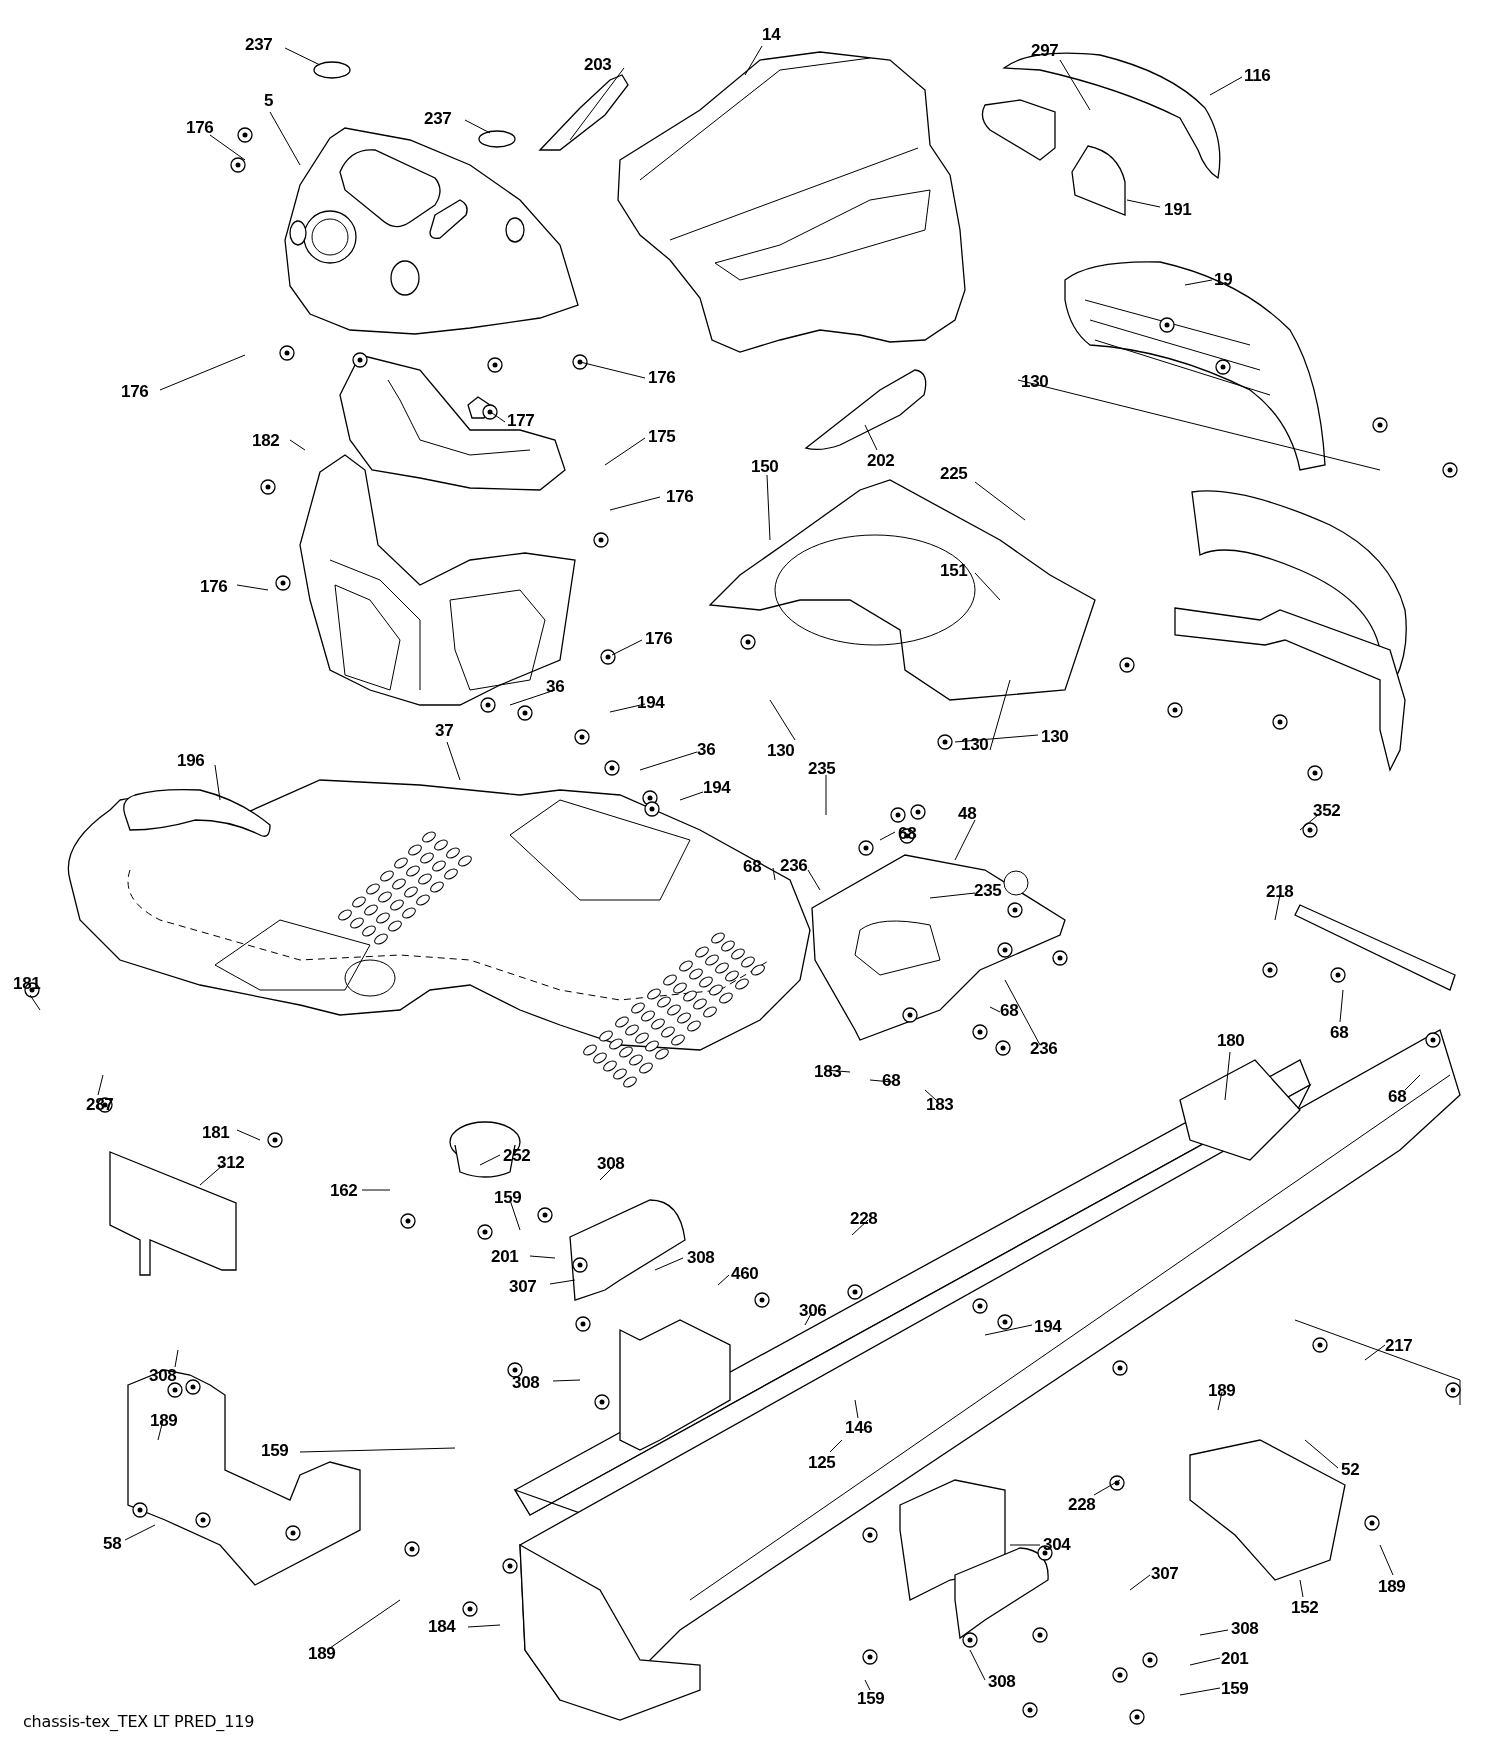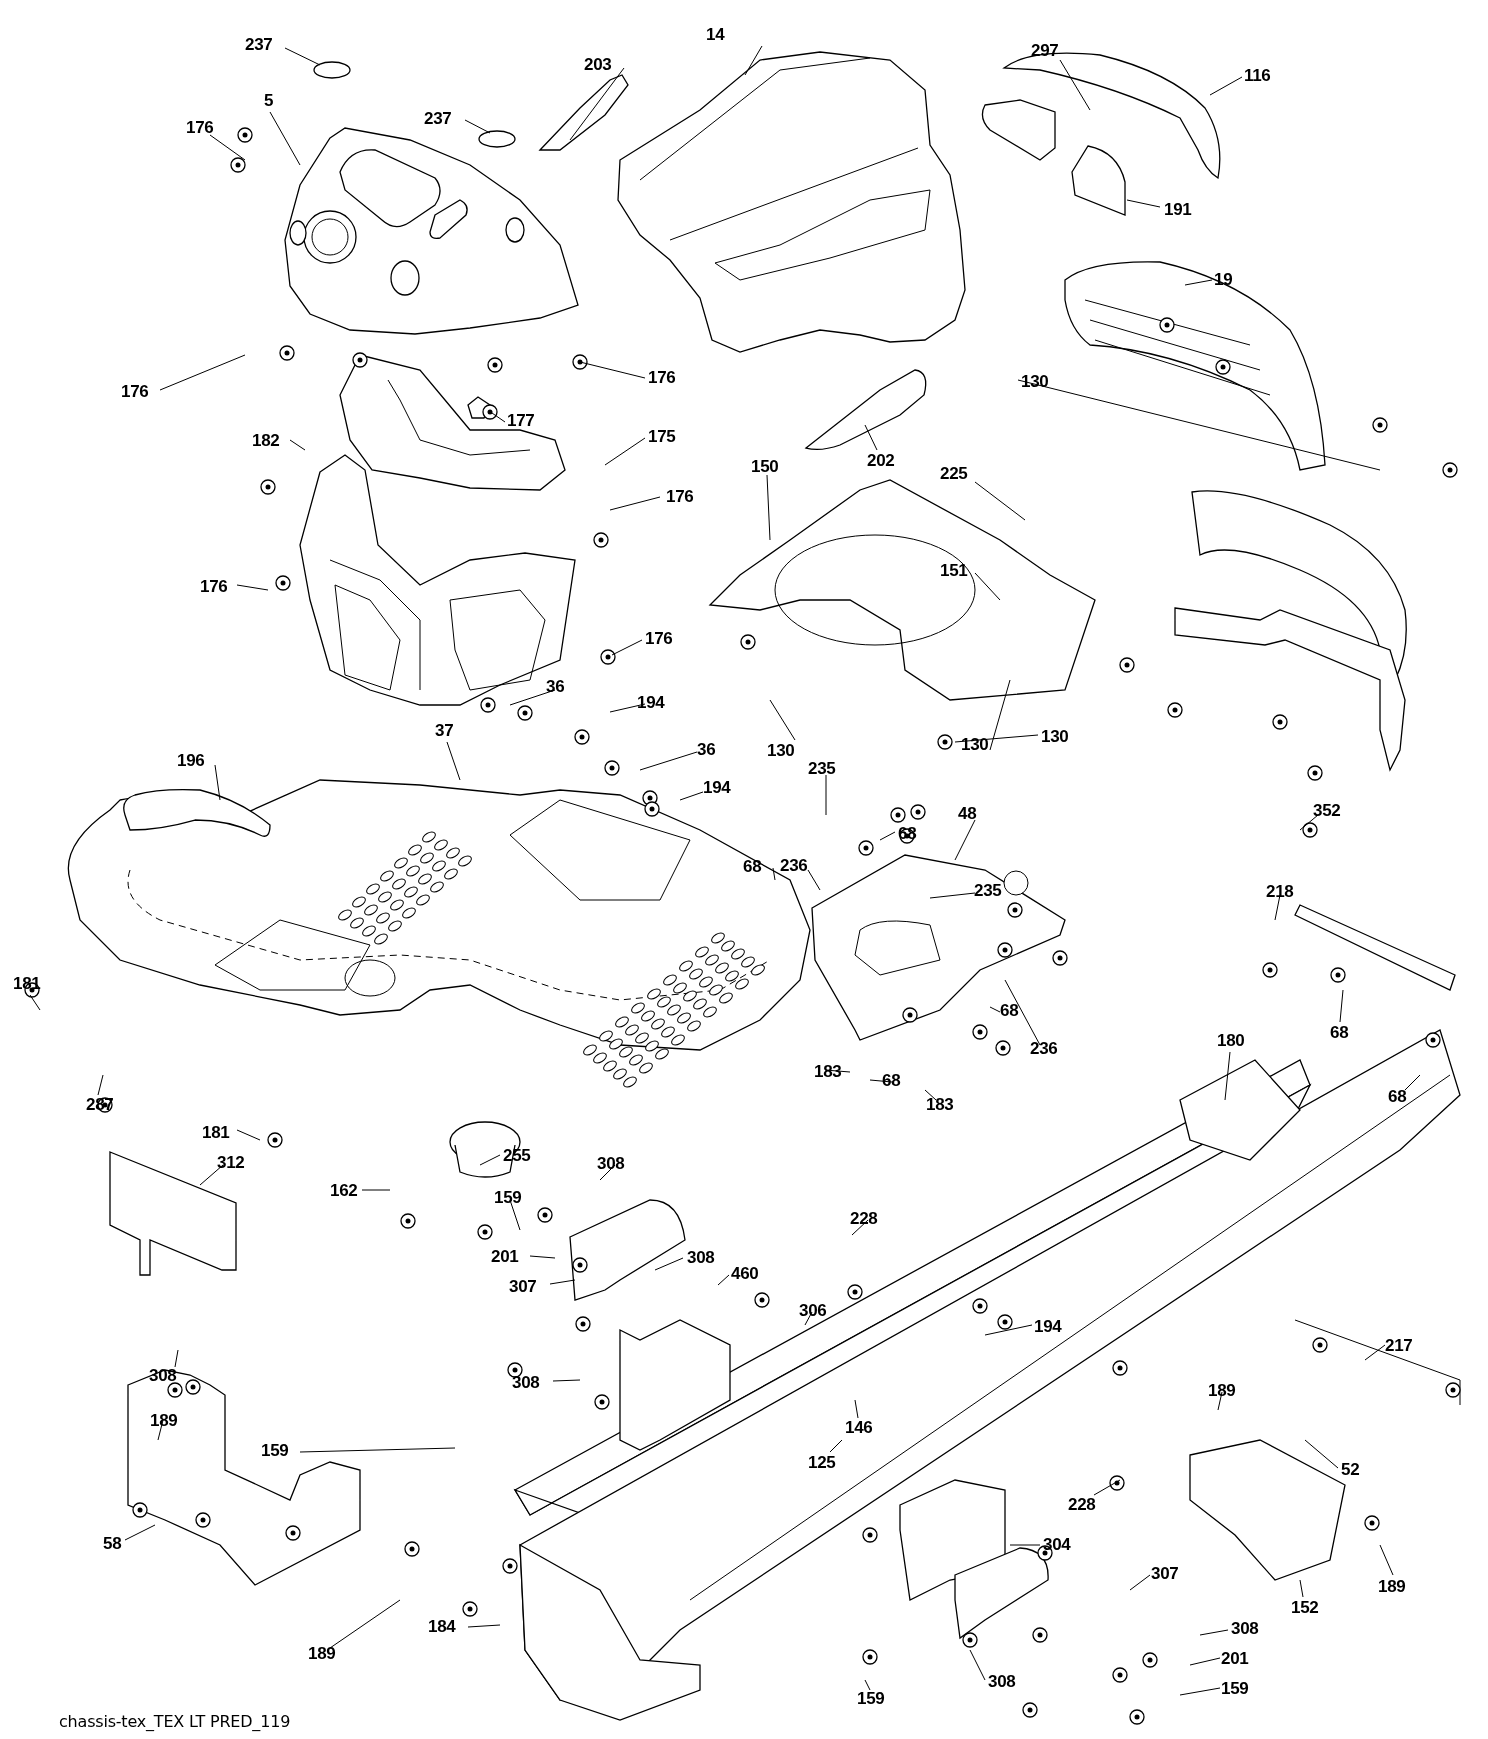--- a/index.html
+++ b/index.html
@@ -3,21 +3,21 @@
 <meta charset="utf-8">
 <style>
   html, body { margin: 0; padding: 0; background: #ffffff; }
   body { width: 1488px; height: 1739px; position: relative; overflow: hidden;
          font-family: "Liberation Sans", sans-serif; color: #000; }
   #diagram { position: absolute; left: 0; top: 0; width: 1488px; height: 1739px; }
   .callout { position: absolute; font-family: "Liberation Sans", sans-serif; font-weight: bold;
              font-size: 17px; letter-spacing: -0.3px; line-height: 1; white-space: nowrap;
              cursor: pointer; }
   .caption { position: absolute; left: 23px; top: 1712px; font-family: "DejaVu Sans", sans-serif;
-             font-size: 16px; letter-spacing: -0.2px; margin-left: 36px; }
+             font-size: 16px; letter-spacing: -0.2px; }
   svg .part { fill: #fff; stroke: #000; stroke-width: 1.3; }
   svg .thin { fill: none; stroke: #000; stroke-width: 1; }
   svg .lead { fill: none; stroke: #000; stroke-width: 1; }
   svg .dash { fill: none; stroke: #000; stroke-width: 1; stroke-dasharray: 7 5; }
   svg .hole { fill: #fff; stroke: #000; stroke-width: 1; }
   svg .dark { fill: #000; }
 </style>
 </head>
 <body>
 
@@ -441,21 +441,21 @@
       <line class="lead" x1="1220" y1="1658" x2="1190" y2="1665"></line>
       <line class="lead" x1="1220" y1="1688" x2="1180" y2="1695"></line>
       <line class="lead" x1="985" y1="1680" x2="970" y2="1650"></line>
       <line class="lead" x1="870" y1="1690" x2="865" y2="1680"></line>
     </g>
 </svg>
 
 <div id="callouts">
   <span class="callout" style="left:245px;top:36px">237</span>
   <span class="callout" style="left:584px;top:56px">203</span>
-  <span class="callout" style="left:706px;top:26px">14</span>
+  <span class="callout" style="left:762px;top:26px">14</span>
   <span class="callout" style="left:1031px;top:42px">297</span>
   <span class="callout" style="left:1244px;top:67px">116</span>
   <span class="callout" style="left:264px;top:92px">5</span>
   <span class="callout" style="left:186px;top:119px">176</span>
   <span class="callout" style="left:424px;top:110px">237</span>
   <span class="callout" style="left:1164px;top:201px">191</span>
   <span class="callout" style="left:1214px;top:271px">19</span>
   <span class="callout" style="left:121px;top:383px">176</span>
   <span class="callout" style="left:648px;top:369px">176</span>
   <span class="callout" style="left:507px;top:412px">177</span>
@@ -490,21 +490,21 @@
   <span class="callout" style="left:1000px;top:1002px">68</span>
   <span class="callout" style="left:1330px;top:1024px">68</span>
   <span class="callout" style="left:1030px;top:1040px">236</span>
   <span class="callout" style="left:86px;top:1096px">287</span>
   <span class="callout" style="left:814px;top:1063px">183</span>
   <span class="callout" style="left:882px;top:1072px">68</span>
   <span class="callout" style="left:926px;top:1096px">183</span>
   <span class="callout" style="left:1217px;top:1032px">180</span>
   <span class="callout" style="left:1388px;top:1088px">68</span>
   <span class="callout" style="left:202px;top:1124px">181</span>
-  <span class="callout" style="left:503px;top:1147px">255</span>
+  <span class="callout" style="left:503px;top:1147px">252</span>
   <span class="callout" style="left:597px;top:1155px">308</span>
   <span class="callout" style="left:217px;top:1154px">312</span>
   <span class="callout" style="left:330px;top:1182px">162</span>
   <span class="callout" style="left:494px;top:1189px">159</span>
   <span class="callout" style="left:850px;top:1210px">228</span>
   <span class="callout" style="left:491px;top:1248px">201</span>
   <span class="callout" style="left:687px;top:1249px">308</span>
   <span class="callout" style="left:509px;top:1278px">307</span>
   <span class="callout" style="left:731px;top:1265px">460</span>
   <span class="callout" style="left:799px;top:1302px">306</span>

